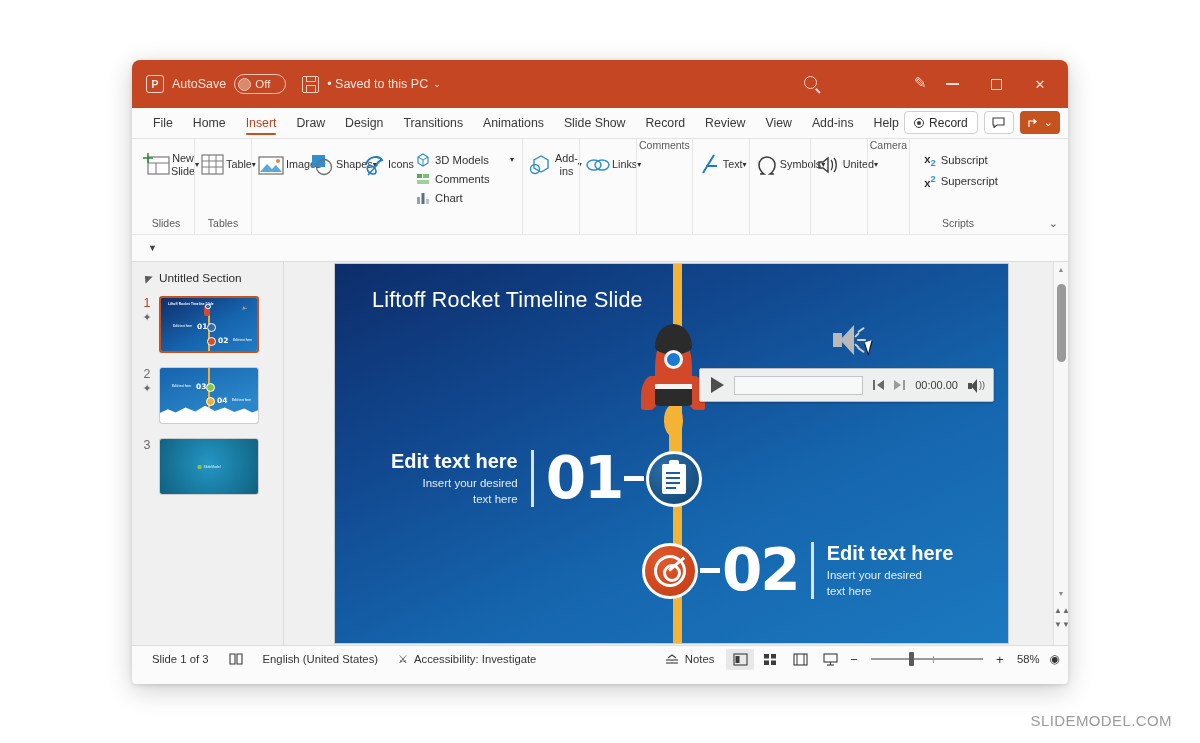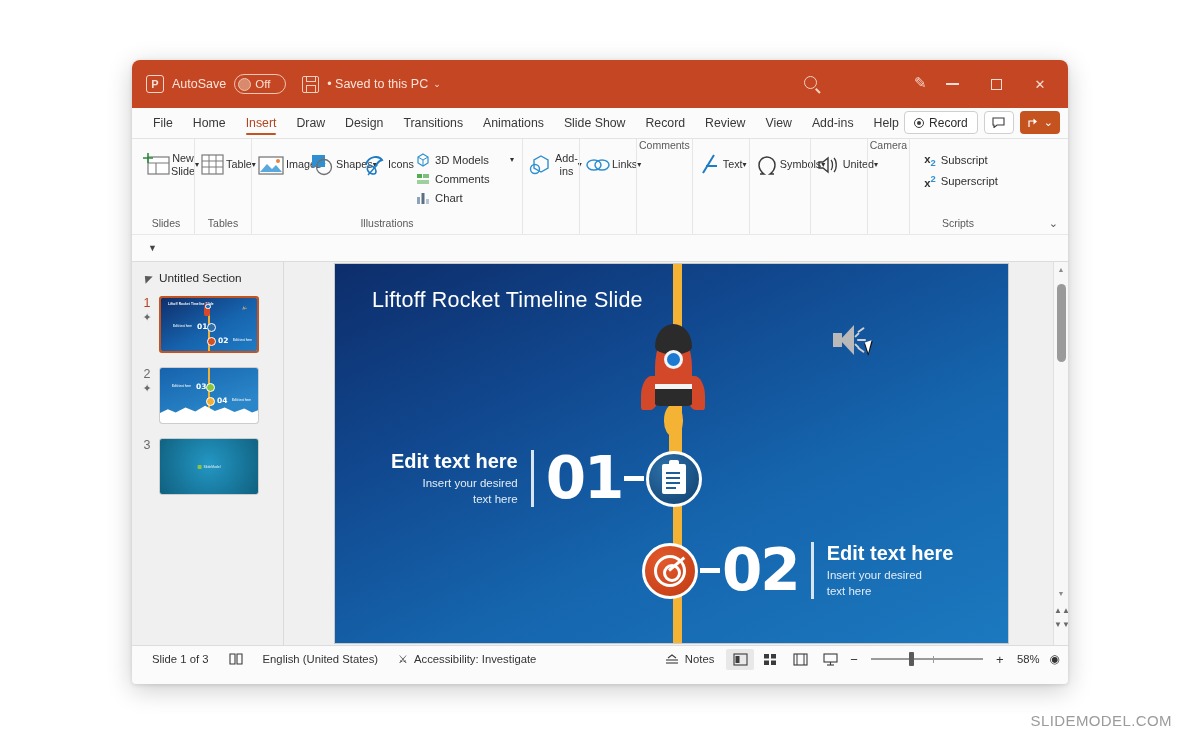--- a/index.html
+++ b/index.html
@@ -418,21 +418,20 @@
           <div class="smallrow">
             <svg width="14" height="14" viewBox="0 0 14 14">
               <rect x="1" y="6" width="3" height="7" fill="#8fa3b8"></rect>
               <rect x="5.5" y="2" width="3" height="11" fill="#5b7086"></rect>
               <rect x="10" y="8" width="3" height="5" fill="#b7c4d2"></rect>
             </svg>
             <span>Chart</span>
           </div>
         </div>
       </div>
-      <div class="rgroup-label">Illustrations</div>
     </div>
 
     <div class="rgroup">
       <div class="ritems">
         <div class="bigbtn">
           <div class="ico">
             <svg width="28" height="26" viewBox="0 0 28 26">
               <path d="M14 4l7 4v8l-7 4-7-4V8z" fill="none" stroke="#2f8fd0" stroke-width="1.4"></path>
               <circle cx="8" cy="17" r="4.5" fill="none" stroke="#2f8fd0" stroke-width="1.4"></circle>
             </svg>
@@ -629,20 +628,38 @@
           <div class="cone"></div>
           <div class="tri"></div>
           <div class="w" style="left:24px;top:5px;width:8px;height:2px;transform:rotate(-35deg);"></div>
           <div class="w" style="left:24px;top:15px;width:9px;height:2px;"></div>
           <div class="w" style="left:24px;top:25px;width:8px;height:2px;transform:rotate(35deg);"></div>
           <div class="w" style="left:21px;top:10px;width:6px;height:2px;transform:rotate(-45deg);"></div>
           <div class="w" style="left:21px;top:21px;width:6px;height:2px;transform:rotate(45deg);"></div>
         </div>
         <div class="cursor"></div>
 
+        <div class="player">
+          <div class="pl-play"></div>
+          <div class="pl-bar"></div>
+          <div class="pl-step">
+            <div class="pl-vline"></div>
+              <div class="pl-stepb"></div>
+          </div>
+          <div class="pl-step">
+            <div class="pl-stepf"></div>
+              <div class="pl-vline l"></div>
+          </div>
+          <span class="pl-time">00:00.00</span>
+          <div class="pl-vol">
+            <div class="c"></div>
+              <div class="t"></div>
+              <div class="a">))</div>
+          </div>
+        </div>
 
         <div class="ti" style="left:56px; top:186px;">
           <div class="ti-txt-r">
             <div class="ti-head">Edit text here</div>
             <div class="ti-sub" style="white-space:pre-line;">Insert your desired
 text here</div>
           </div>
           <div class="ti-num" style="margin-left:12px;">01</div>
           <div class="ti-dash"></div>
           <div class="circ blue">

